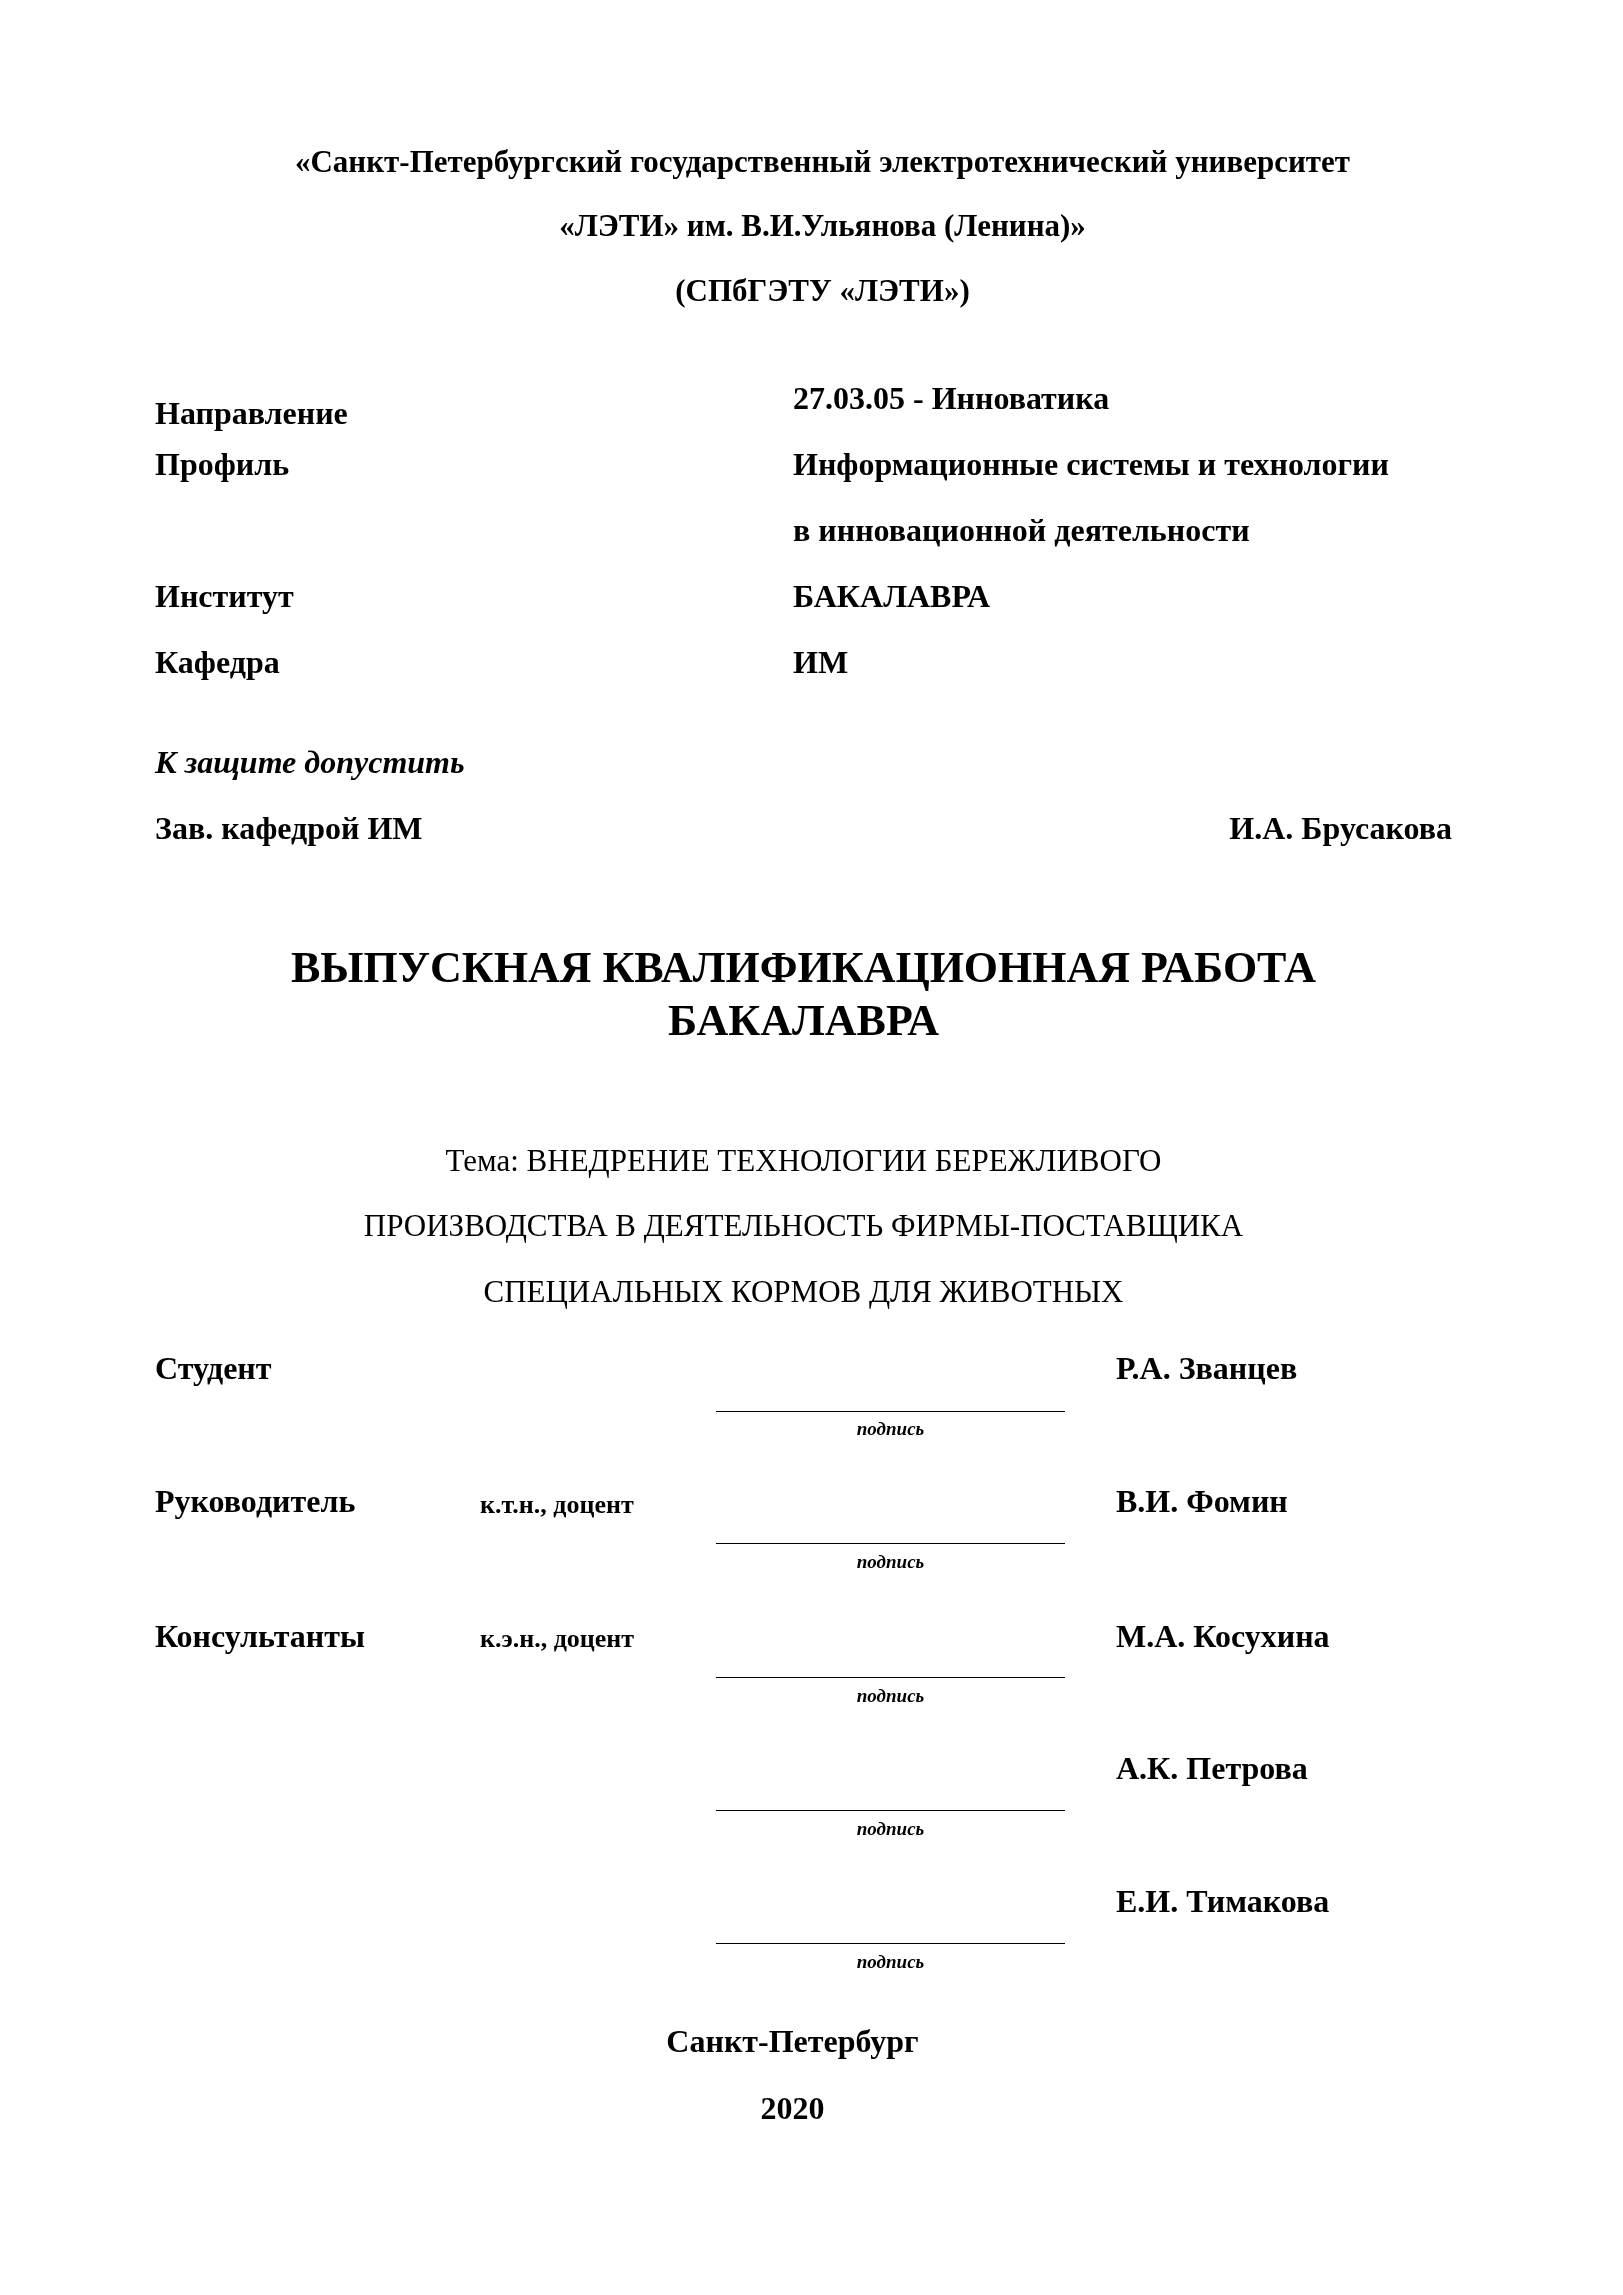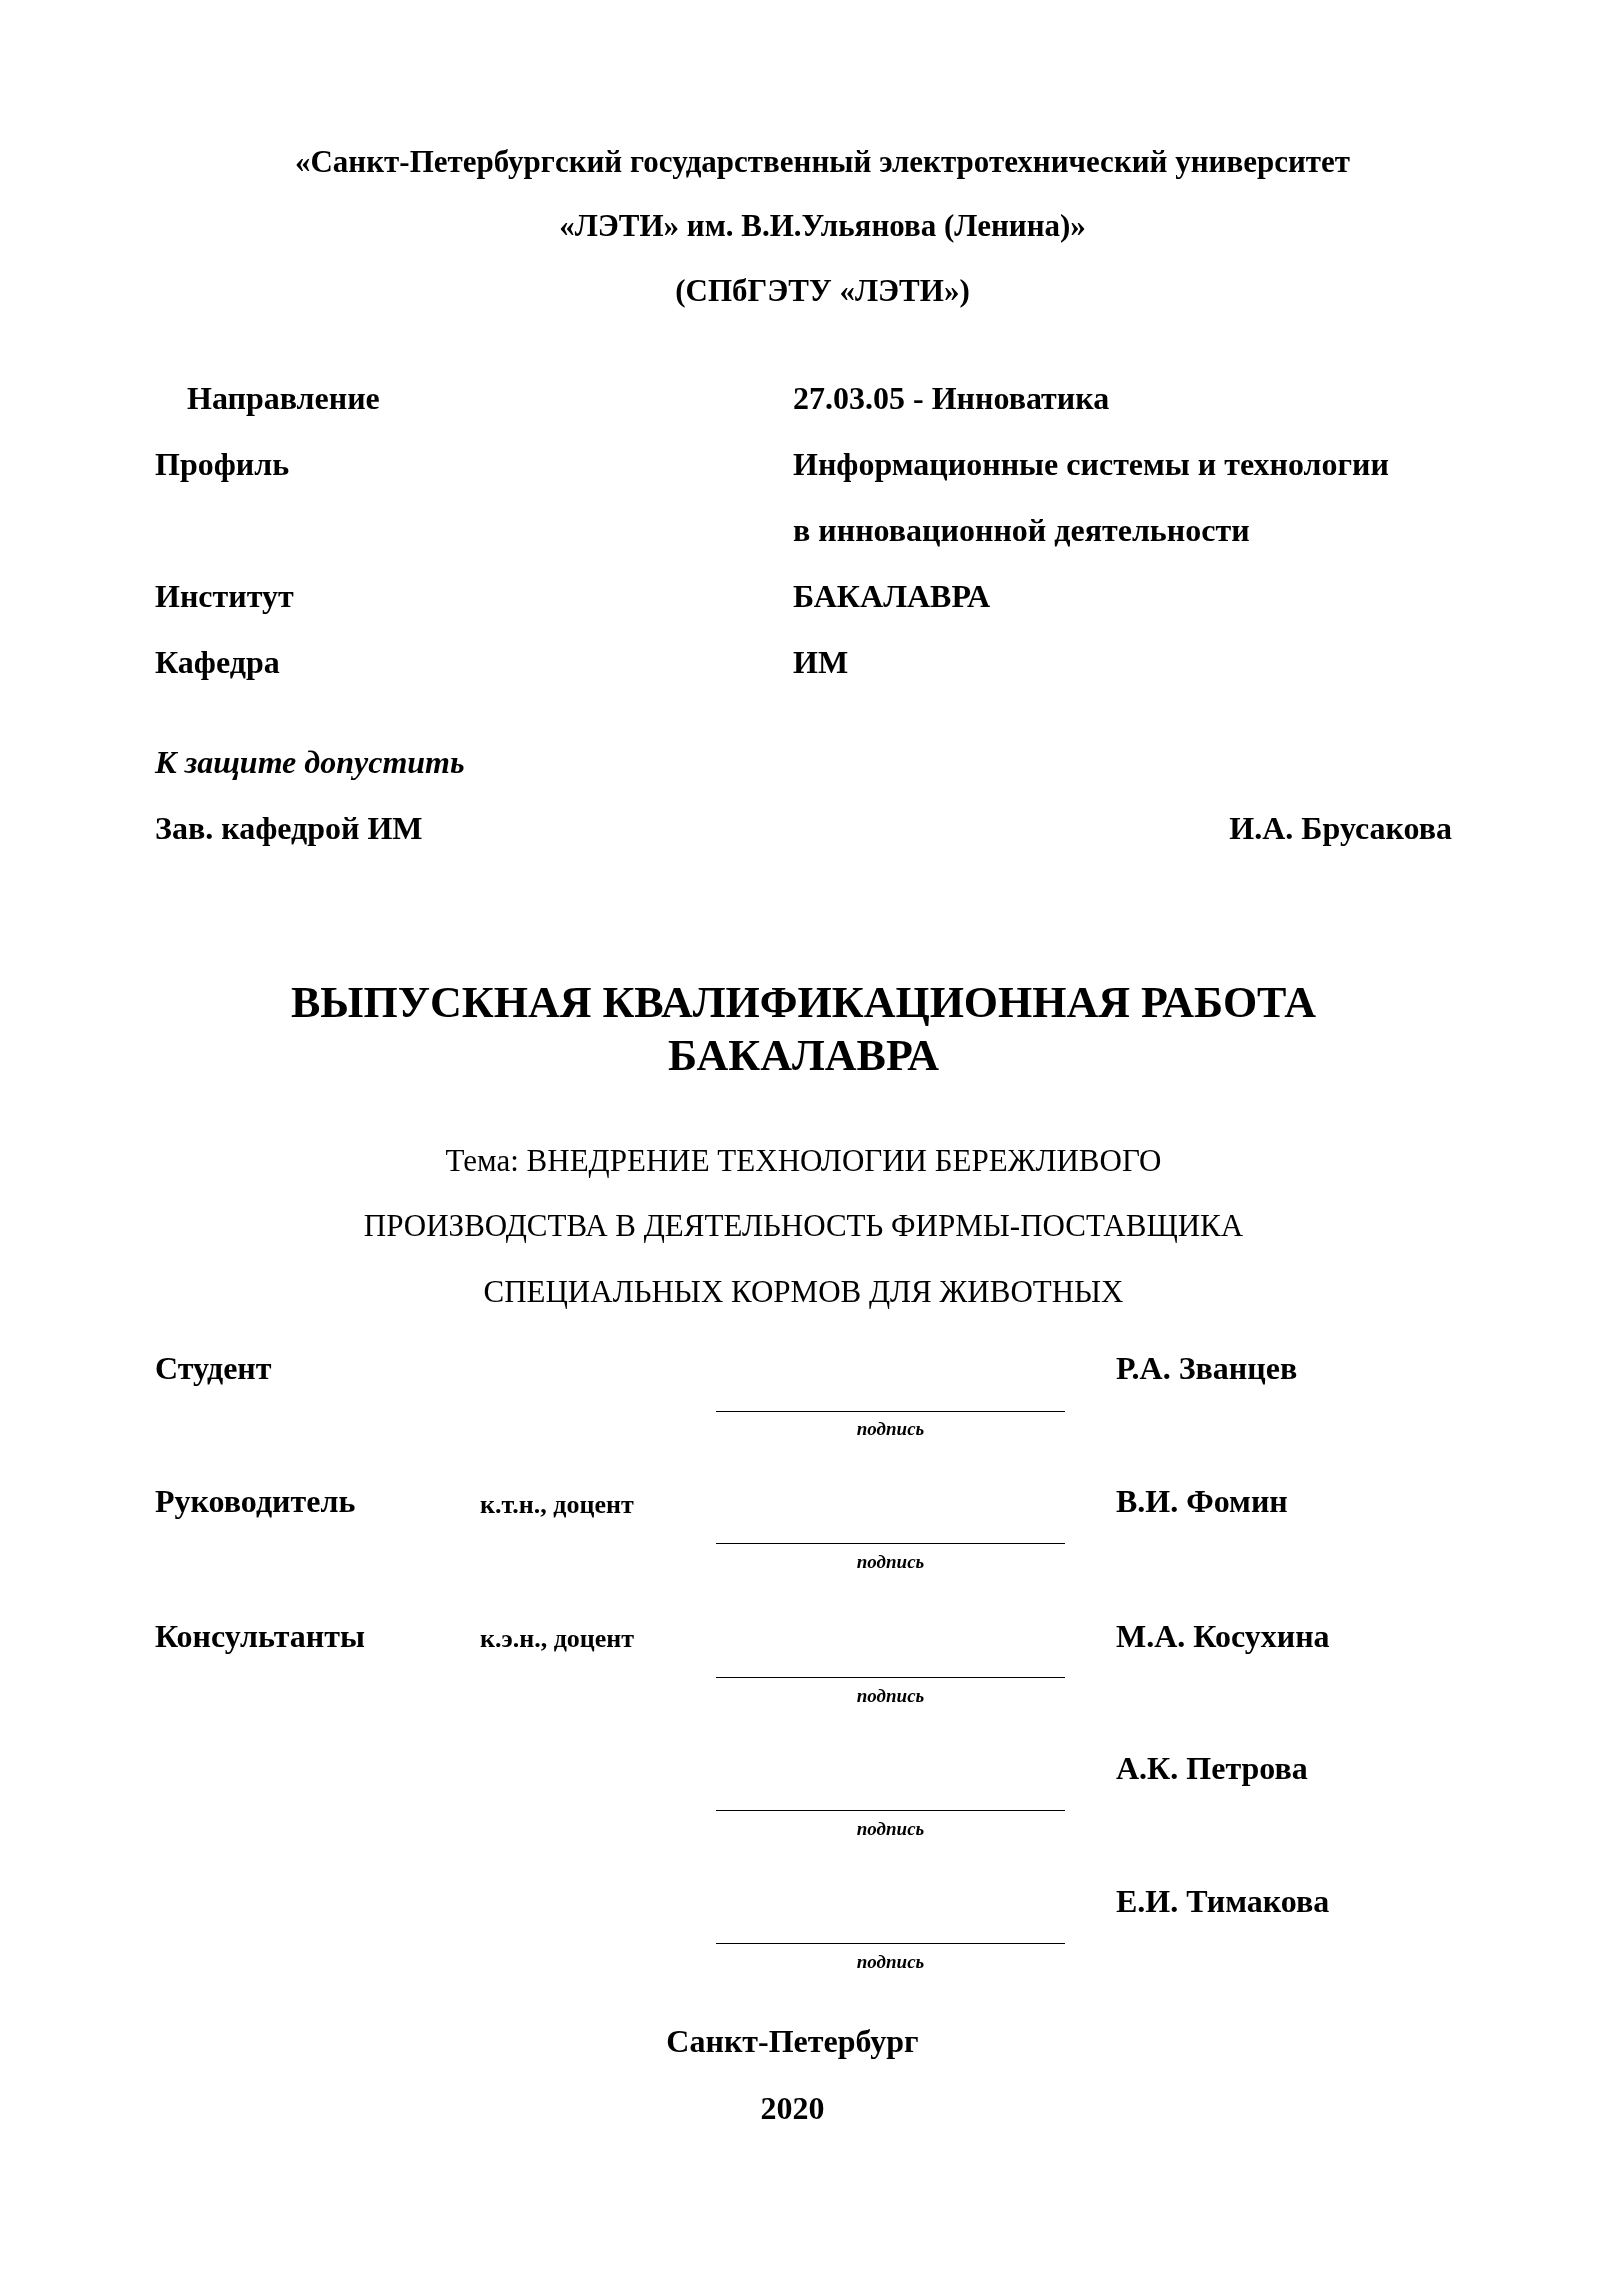--- a/index.html
+++ b/index.html
@@ -3,37 +3,37 @@
   <meta charset="utf-8">
   <style>
     html, body { margin: 0; padding: 0; background: #ffffff; }
     body { width: 1623px; height: 2295px; position: relative; overflow: hidden;
            font-family: "Liberation Serif", "DejaVu Serif", serif; color: #000; }
     .abs { position: absolute; white-space: nowrap; line-height: 1; font-weight: bold; }
     .hdr { left: 155px; width: 1335px; text-align: center; font-weight: bold; font-size: 31px; }
     .lbl { left: 155px; font-size: 32px; font-weight: bold; }
     .val { left: 793px; font-size: 32px; }
     .txt { font-size: 32px; }
-    .title { left: 155px; width: 1297px; text-align: center; font-weight: bold; font-size: 44px; margin-top: 35px; }
+    .title { left: 155px; width: 1297px; text-align: center; font-weight: bold; font-size: 44px; }
     .topic { left: 155px; width: 1297px; text-align: center; font-weight: normal; font-size: 31px; }
     .role { left: 155px; font-size: 32px; }
     .degree { left: 480px; font-size: 26px; }
     .name { left: 1116px; font-size: 32px; }
     .sigline { position: absolute; left: 716px; width: 349px; height: 0; border-top: 1.6px solid #000; }
     .siglabel { left: 716px; width: 349px; text-align: center; font-style: italic; font-size: 19px; }
     .center { left: 144px; width: 1297px; text-align: center; font-size: 32px; }
   </style>
 </head>
 <body>
 
 <div class="abs hdr" style="top:146px;">«Санкт-Петербургский государственный электротехнический университет</div>
 <div class="abs hdr" style="top:210px;">«ЛЭТИ» им. В.И.Ульянова (Ленина)»</div>
 <div class="abs hdr" style="top:275px;">(СПбГЭТУ «ЛЭТИ»)</div>
 
-<div class="abs lbl" style="top:382px;margin-left:32px;">Направление</div>
+<div class="abs lbl" style="top:397px;">Направление</div>
 <div class="abs val" style="top:382px;">27.03.05 - Инноватика</div>
 
 <div class="abs lbl" style="top:448px;">Профиль</div>
 <div class="abs val" style="top:448px;">Информационные системы и технологии</div>
 <div class="abs val" style="top:514px;">в инновационной деятельности</div>
 
 <div class="abs lbl" style="top:580px;">Институт</div>
 <div class="abs val" style="top:580px;">БАКАЛАВРА</div>
 
 <div class="abs lbl" style="top:646px;text-align:center;">Кафедра</div>

